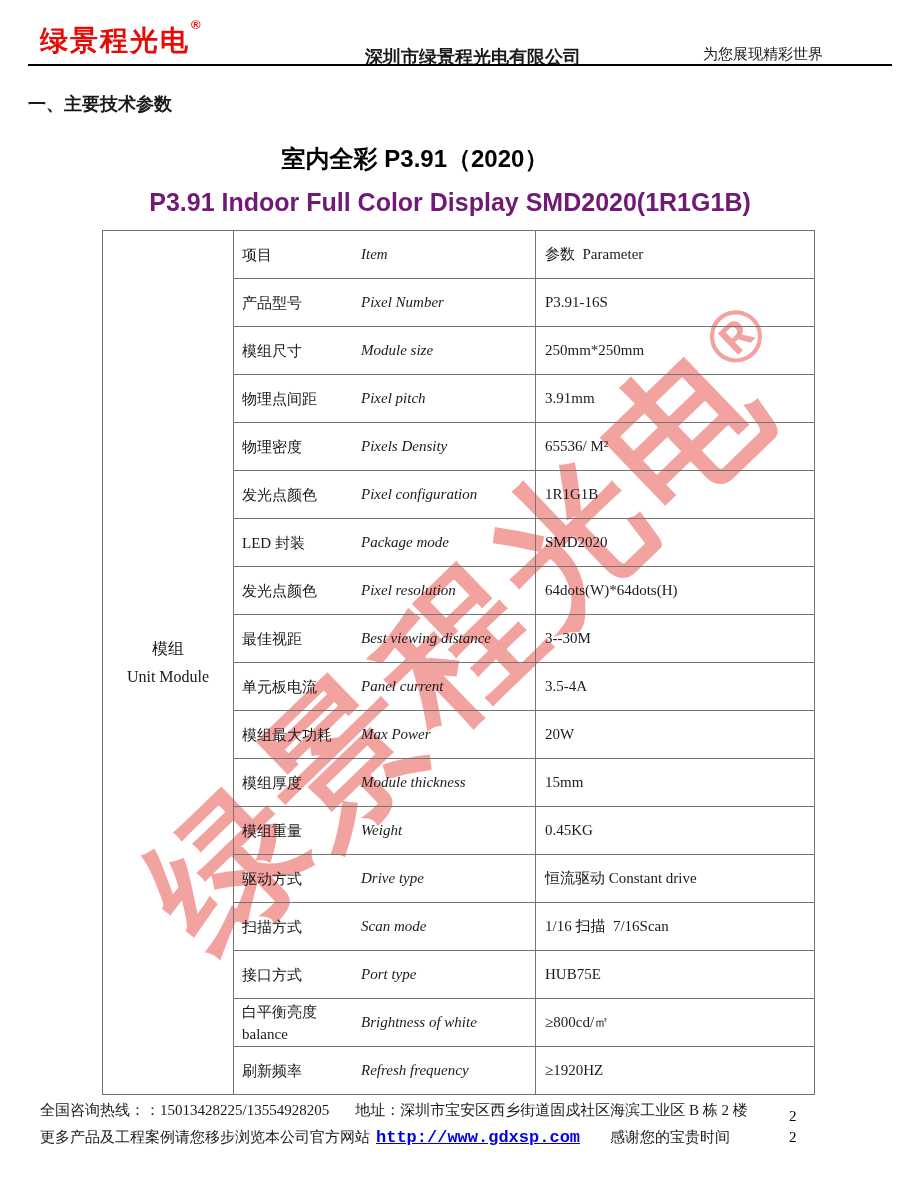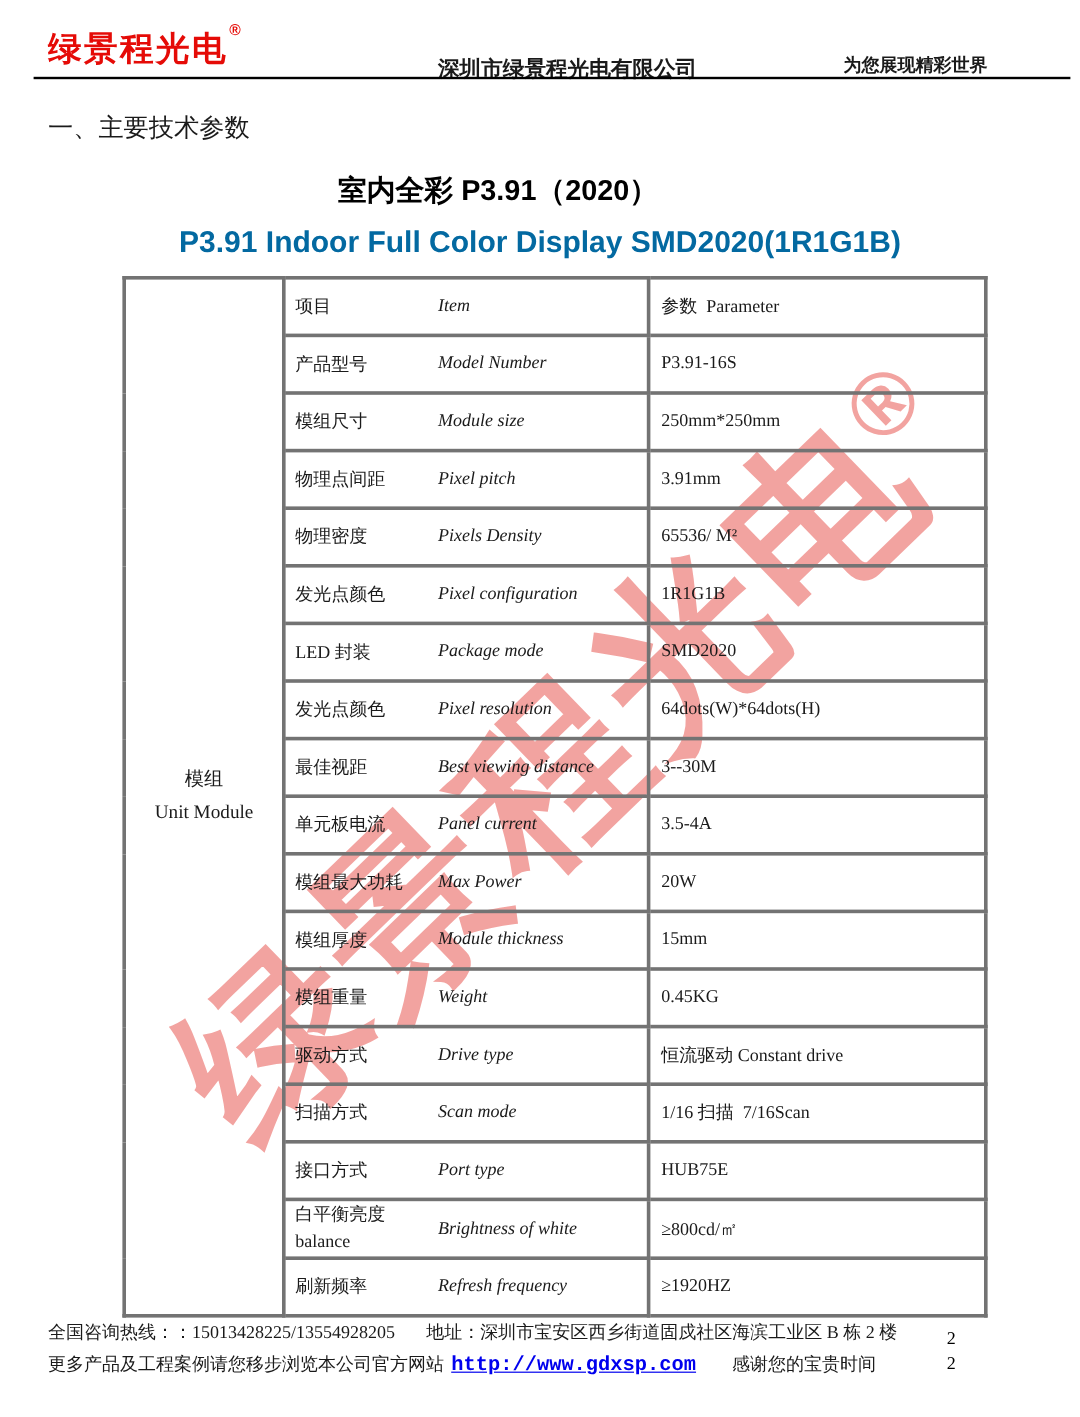--- a/index.html
+++ b/index.html
@@ -11,52 +11,52 @@
 
   
   .logo {
     position:absolute; left:40px; top:22px;
     font-family:"Liberation Sans","DejaVu Sans",sans-serif;
     font-size:28px; font-weight:bold; color:#e50b07; letter-spacing:2px;
     white-space:nowrap;
   }
   .logo sup { font-size:13px; position:relative; top:-11px; left:1px; letter-spacing:0; }
   .company  { position:absolute; left:365px; top:45px; font-size:18px; font-weight:bold; }
-  .tagline  { position:absolute; left:703px; top:45px; font-size:15px; font-weight:bold; }
+  .tagline  { position:absolute; left:703px; top:45px; font-size:15px; font-weight:normal; }
   .header-rule { position:absolute; left:28px; top:64px; width:864px; height:2px; background:#000; }
 
-  .section-heading { position:absolute; left:40px; top:92px; font-size:21px; font-weight:normal; white-space:nowrap; }
+  .section-heading { position:absolute; left:28px; top:92px; font-size:18px; font-weight:bold; white-space:nowrap; }
 
   .title-zh {
     position:absolute; left:0; top:143px; width:830px; text-align:center;
     font-family:"Liberation Sans","DejaVu Sans",sans-serif;
     font-size:24px; font-weight:bold; color:#000;
   }
   .title-en {
     position:absolute; left:0; top:188px; width:900px; text-align:center;
     font-family:"Liberation Sans","DejaVu Sans",sans-serif;
-    font-size:25px; font-weight:bold; color:#0369a1; letter-spacing:0px;
+    font-size:25px; font-weight:bold; color:#701a75; letter-spacing:0px;
   }
 
   
   .watermark {
     position:absolute; left:102px; top:845px;
     transform:rotate(-44deg); transform-origin:0 0;
     font-family:"Liberation Sans","DejaVu Sans",sans-serif;
     font-size:150px; line-height:150px; font-weight:bold; letter-spacing:8px;
     color:rgba(228,62,56,0.48); white-space:nowrap; pointer-events:none;
   }
   .watermark sup { font-size:74px; vertical-align:56px; letter-spacing:0; margin-left:-8px; }
 
   
   .spec-table {
     position:absolute; left:102px; top:230px; width:688px;
     border-collapse:collapse; table-layout:fixed;
   }
-  .spec-table td { border:3px solid #737373; background:transparent;margin-top:30px; }
+  .spec-table td { border:1px solid #737373; background:transparent;margin-top:30px; }
   .spec-table tr { height:48px; }
   .c-side {
     width:128px; text-align:center; font-size:16px; vertical-align:middle;
   }
   .c-side div { line-height:28px; }
   .c-item { width:292px; padding-left:8px; }
   .c-item .cell-flex { display:flex; align-items:center; }
   .zh { flex:0 0 119px; font-size:15px; white-space:pre-line; line-height:22px; }
   .en { flex:1; font-size:15px;font-style:italic; }
   .c-val { width:268px; padding-left:9px; font-size:15px; white-space:pre-wrap; }
@@ -101,21 +101,21 @@
           <span class="zh">项目</span>
           <span class="en">Item</span>
         </div>
       </td>
       <td class="c-val">参数  Parameter</td>
     </tr>
         <tr>
       <td class="c-item">
         <div class="cell-flex">
           <span class="zh">产品型号</span>
-          <span class="en">Model Number</span>
+          <span class="en">Pixel Number</span>
         </div>
       </td>
       <td class="c-val">P3.91-16S</td>
     </tr>
         <tr>
       <td class="c-item">
         <div class="cell-flex">
           <span class="zh">模组尺寸</span>
           <span class="en">Module size</span>
         </div>

